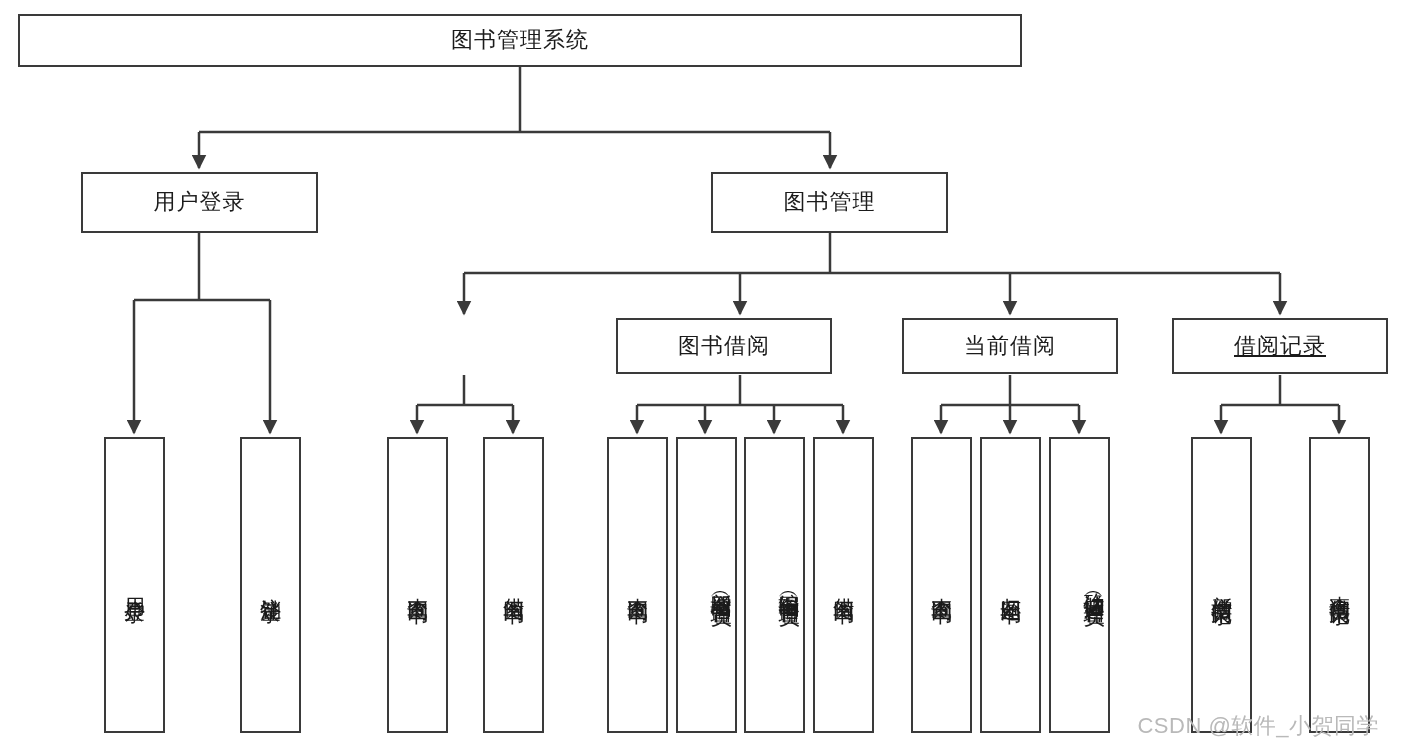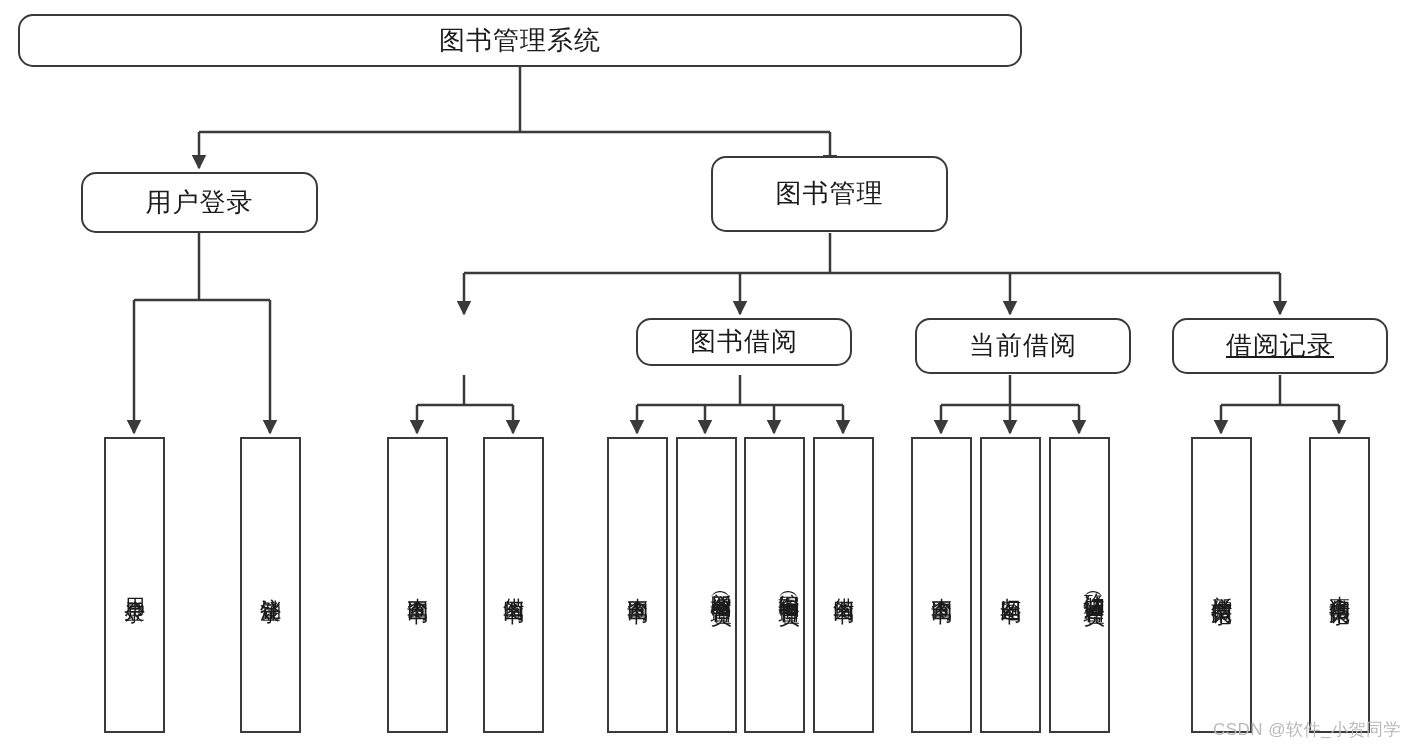--- a/index.html
+++ b/index.html
@@ -28,47 +28,46 @@
     box-sizing: border-box;
     background: #ffffff;
     border: 2px solid #3a3a3a;
     display: flex;
     align-items: center;
     justify-content: center;
     color: #1b1b1b;
     z-index: 2;
   }
   .node.horizontal {
-    font-size: 26px;
+    font-size: 22px;
     letter-spacing: 1px;
     line-height: 1.2;
-    border-radius: 15px;
   }
   .node.vertical {
     writing-mode: vertical-rl;
     text-orientation: upright;
     font-size: 21px;
     line-height: 1.35;
     letter-spacing: 2px;
     padding: 6px 0;
     align-items: flex-start;
     justify-content: center;
     white-space: nowrap;
   }
   .node.vertical.pad-top {
     align-items: flex-start;
   }
   .node-label {
     display: block;
   }
   .watermark {
     position: absolute;
-    right: 4px;
+    right: 26px;
     bottom: 6px;
-    font-size: 17px;
+    font-size: 22px;
     color: #b9b9b9;
     letter-spacing: 0.5px;
     z-index: 5;
     white-space: nowrap;
   }
 </style>
 </head>
 <body>
 
 <div id="canvas">
@@ -124,30 +123,30 @@
   </svg>
 
   <div class="node horizontal" style="left:18px; top:14px; width:1004px; height:53px;">
     <span class="node-label">图书管理系统</span>
   </div>
 
   <div class="node horizontal" style="left:81px; top:172px; width:237px; height:61px;">
     <span class="node-label">用户登录</span>
   </div>
 
-  <div class="node horizontal" style="left:711px; top:156px; width:237px; height:76px;align-items:center;">
+  <div class="node horizontal" style="left:711px; top:172px; width:237px; height:61px;align-items:center;">
     <span class="node-label">图书管理</span>
   </div>
 
 
-  <div class="node horizontal" style="left:636px; top:318px; width:216px; height:48px;">
+  <div class="node horizontal" style="left:616px; top:318px; width:216px; height:56px;">
     <span class="node-label">图书借阅</span>
   </div>
 
-  <div class="node horizontal" style="left:902px; top:318px; width:216px; height:56px;margin-left:13px;">
+  <div class="node horizontal" style="left:902px; top:318px; width:216px; height:56px;">
     <span class="node-label">当前借阅</span>
   </div>
 
   <div class="node horizontal" style="left:1172px; top:318px; width:216px; height:56px;text-decoration:underline;">
     <span class="node-label">借阅记录</span>
   </div>
 
   <div class="node vertical" style="left:104px; top:437px; width:61px; height:296px; align-items:center;">
     <span class="node-label">用户登录</span>
   </div>

